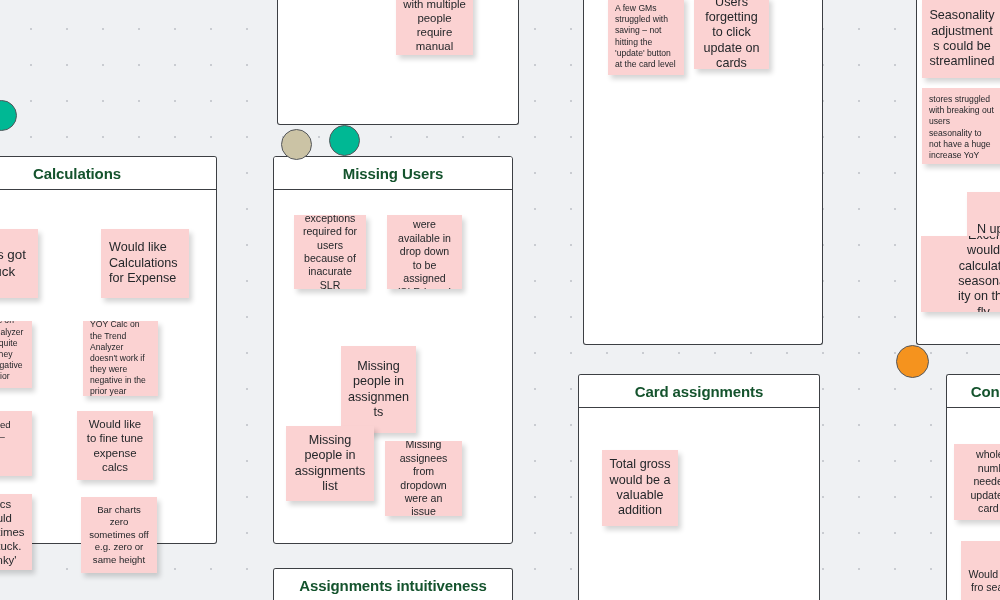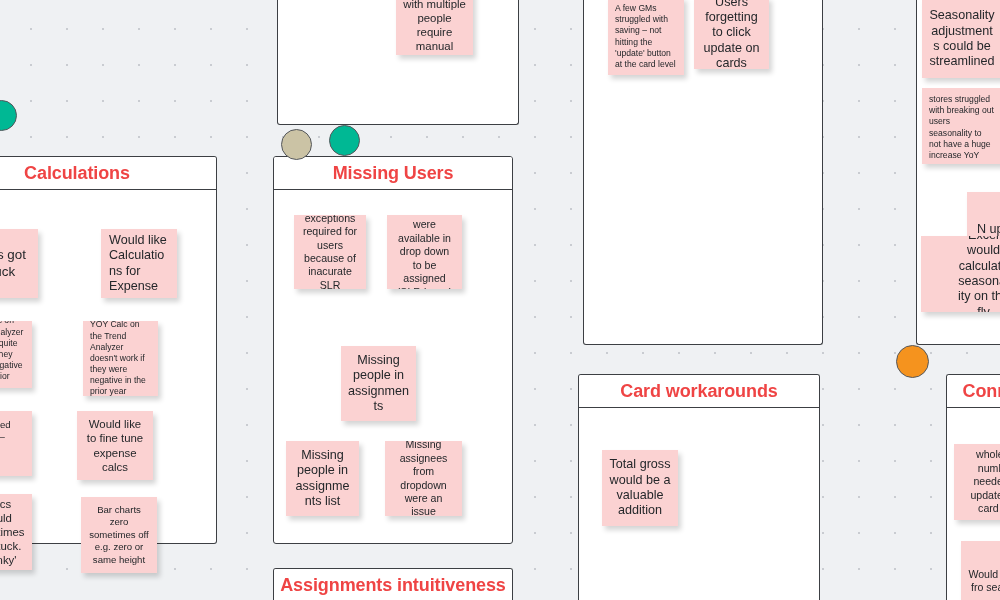--- a/index.html
+++ b/index.html
@@ -38,23 +38,23 @@
     height: 33px;
     border-bottom: 1.6px solid #3c3f43;
     background: #ffffff;
     box-sizing: border-box;
     display: flex;
     align-items: center;
     justify-content: center;
     border-radius: 2px 2px 0 0;
   }
   .frame-title {
-    font-size: 18px;
+    font-size: 15px;
     font-weight: bold;
-    color: #ef4444;
+    color: #14532d;
     letter-spacing: -0.1px;
     white-space: nowrap;
   }
   .frame-body {
     position: absolute;
     left: 0; right: 0; top: 33px; bottom: 0;
   }
 
   
   .cut-left  { border-left: none; border-radius: 0 3px 3px 0; }
@@ -111,21 +111,21 @@
   </div>
 
   <div class="frame cut-left" style="left:-62px; top:156px; width:279px; height:388px;">
     <div class="frame-head">
       <div class="frame-title">Calculations</div>
     </div>
     <div class="frame-body">
       <div class="note fs-13" style="left:23px; top:39px; width:77px; height:69px;">
         <span>calcs got stuck</span>
       </div>
-      <div class="note left fs-12" style="left:163px; top:39px; width:76px; height:69px;padding-left:8px;">
+      <div class="note left fs-12" style="left:163px; top:39px; width:88px; height:69px;padding-left:8px;">
         <span>Would like Calculations for Expense</span>
       </div>
       <div class="note left fs-8" style="left:24px; top:131px; width:70px; height:67px;">
         <span>YoY calc on trend analyzer doesn't quite work if they were negative in the prior year</span>
       </div>
       <div class="note left fs-8" style="left:145px; top:131px; width:75px; height:75px;justify-content:flex-end;">
         <span>YOY Calc on the Trend Analyzer doesn't work if they were negative in the prior year</span>
       </div>
       <div class="note left fs-9" style="left:24px; top:221px; width:70px; height:65px;">
         <span>2023 estimated values – doesn't always match</span>
@@ -146,24 +146,24 @@
     <div class="frame-head">
       <div class="frame-title">Missing Users</div>
     </div>
     <div class="frame-body">
       <div class="note fs-10" style="left:20px; top:25px; width:72px; height:74px;justify-content:center;">
         <span>exceptions required for users because of inacurate SLR</span>
       </div>
       <div class="note fs-10" style="left:113px; top:25px; width:75px; height:74px;">
         <span>not all users were available in drop down to be assigned (SLR issue)</span>
       </div>
-      <div class="note fs-12" style="left:67px; top:156px; width:75px; height:75px;">
+      <div class="note fs-12" style="left:67px; top:156px; width:75px; height:87px;">
         <span>Missing people in assignments</span>
       </div>
-      <div class="note fs-12" style="left:12px; top:251px; width:73px; height:75px;">
+      <div class="note fs-12" style="left:12px; top:236px; width:88px; height:75px;">
         <span>Missing people in assignments list</span>
       </div>
       <div class="note fs-10" style="left:111px; top:251px; width:77px; height:75px;">
         <span>Missing assignees from dropdown were an issue</span>
       </div>
     </div>
   </div>
 
   <div class="frame cut-bottom" style="left:273px; top:568px; width:240px; height:120px;">
     <div class="frame-head">
@@ -178,21 +178,21 @@
         <span>A few GMs struggled with saving – not hitting the 'update' button at the card level</span>
       </div>
       <div class="note fs-12" style="left:110px; top:67px; width:75px; height:72px;">
         <span>Users forgetting to click update on cards</span>
       </div>
     </div>
   </div>
 
   <div class="frame cut-bottom" style="left:578px; top:374px; width:242px; height:250px;">
     <div class="frame-head">
-      <div class="frame-title">Card workarounds</div>
+      <div class="frame-title">Card assignments</div>
     </div>
     <div class="frame-body">
       <div class="note fs-12" style="left:23px; top:18px; width:76px; height:76px;margin-top:24px;">
         <span>Total gross would be a valuable addition</span>
       </div>
     </div>
   </div>
 
   <div class="frame cut-top cut-right" style="left:916px; top:-80px; width:160px; height:425px;">
     <div class="frame-body" style="top:0;">

